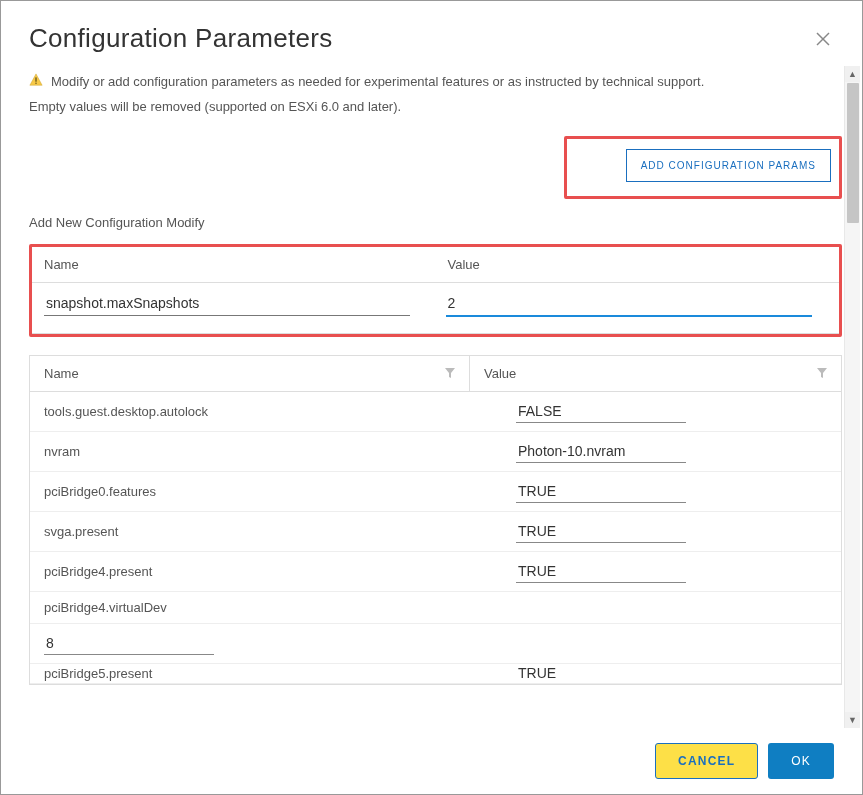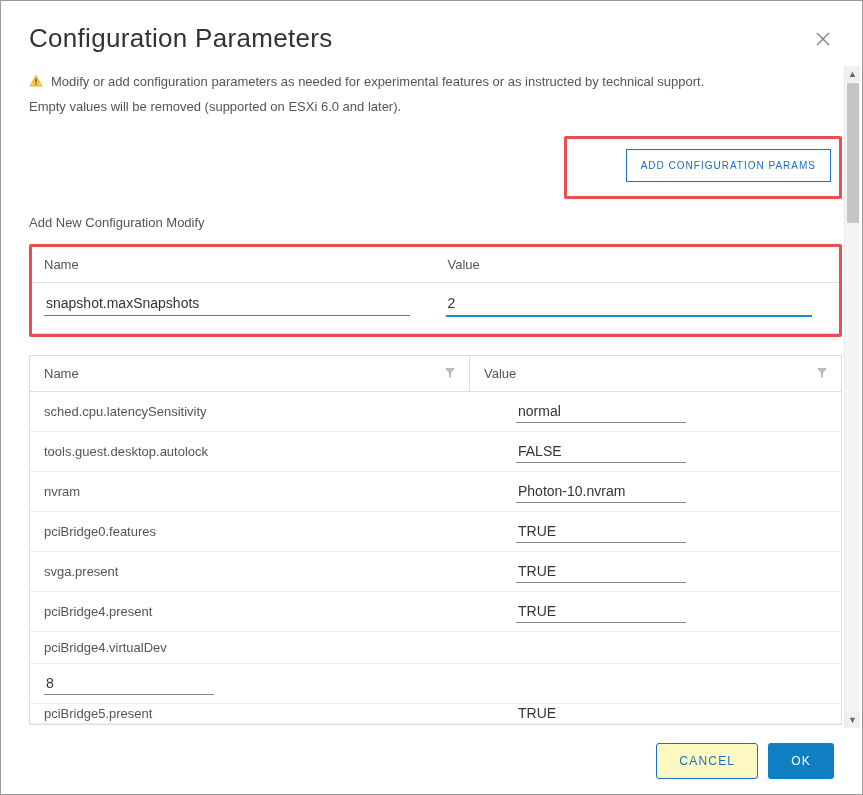--- a/index.html
+++ b/index.html
@@ -65,21 +65,21 @@
   }
   .scrollbar-thumb {
     position: absolute;
     width: 12px; left: 2px;
     background: #c5c5c5;
     border-radius: 1px;
     cursor: pointer;
   }
   .warn-line {
     display: flex;
-    align-items: center;
+    align-items: flex-start;
     margin-top: 6px;
   }
   .warn-icon {
     flex: 0 0 auto;
     margin-right: 8px;
     margin-top: 1px;
   }
   .warn-icon svg { width: 14px; height: 14px; }
   .info-text { color: #555; line-height: 1.6; }
   .sub-text { color: #555; margin-top: 4px; line-height: 1.6; }
@@ -190,23 +190,24 @@
   .btn {
     font-family: inherit;
     font-size: 12px;
     letter-spacing: 1.2px;
     padding: 10px 22px;
     cursor: pointer;
     border-radius: 3px;
     border: 1px solid transparent;
   }
   .btn-cancel {
-    background: #fef9c3;
+    background: #fde047;
     border-color: #1a6fbf;
     color: #1a6fbf;
+    font-weight: bold;
   }
   .btn-ok {
     background: #0f7ec2;
     color: #fff;
   }
 </style>
 </head>
 <body>
 
 <div class="dialog">
@@ -272,24 +273,20 @@
             <span>Value</span>
             <span class="filter-ic">
               <svg viewBox="0 0 10 10">
                   <polygon points="0,0 10,0 6,5 6,10 4,9 4,5"></polygon>
                 </svg>
             </span>
           </div>
         </div>
 
         <div class="pt-row">
-          <div class="cell name">sched.cpu.latencySensitivity</div>
-          <div class="cell value"><input class="val-under" type="text" value="normal" style=""></div>
-        </div>
-        <div class="pt-row">
           <div class="cell name">tools.guest.desktop.autolock</div>
           <div class="cell value"><input class="val-under" type="text" value="FALSE" style=""></div>
         </div>
         <div class="pt-row">
           <div class="cell name">nvram</div>
           <div class="cell value"><input class="val-under" type="text" value="Photon-10.nvram" style=""></div>
         </div>
         <div class="pt-row">
           <div class="cell name">pciBridge0.features</div>
           <div class="cell value"><input class="val-under" type="text" value="TRUE" style=""></div>

